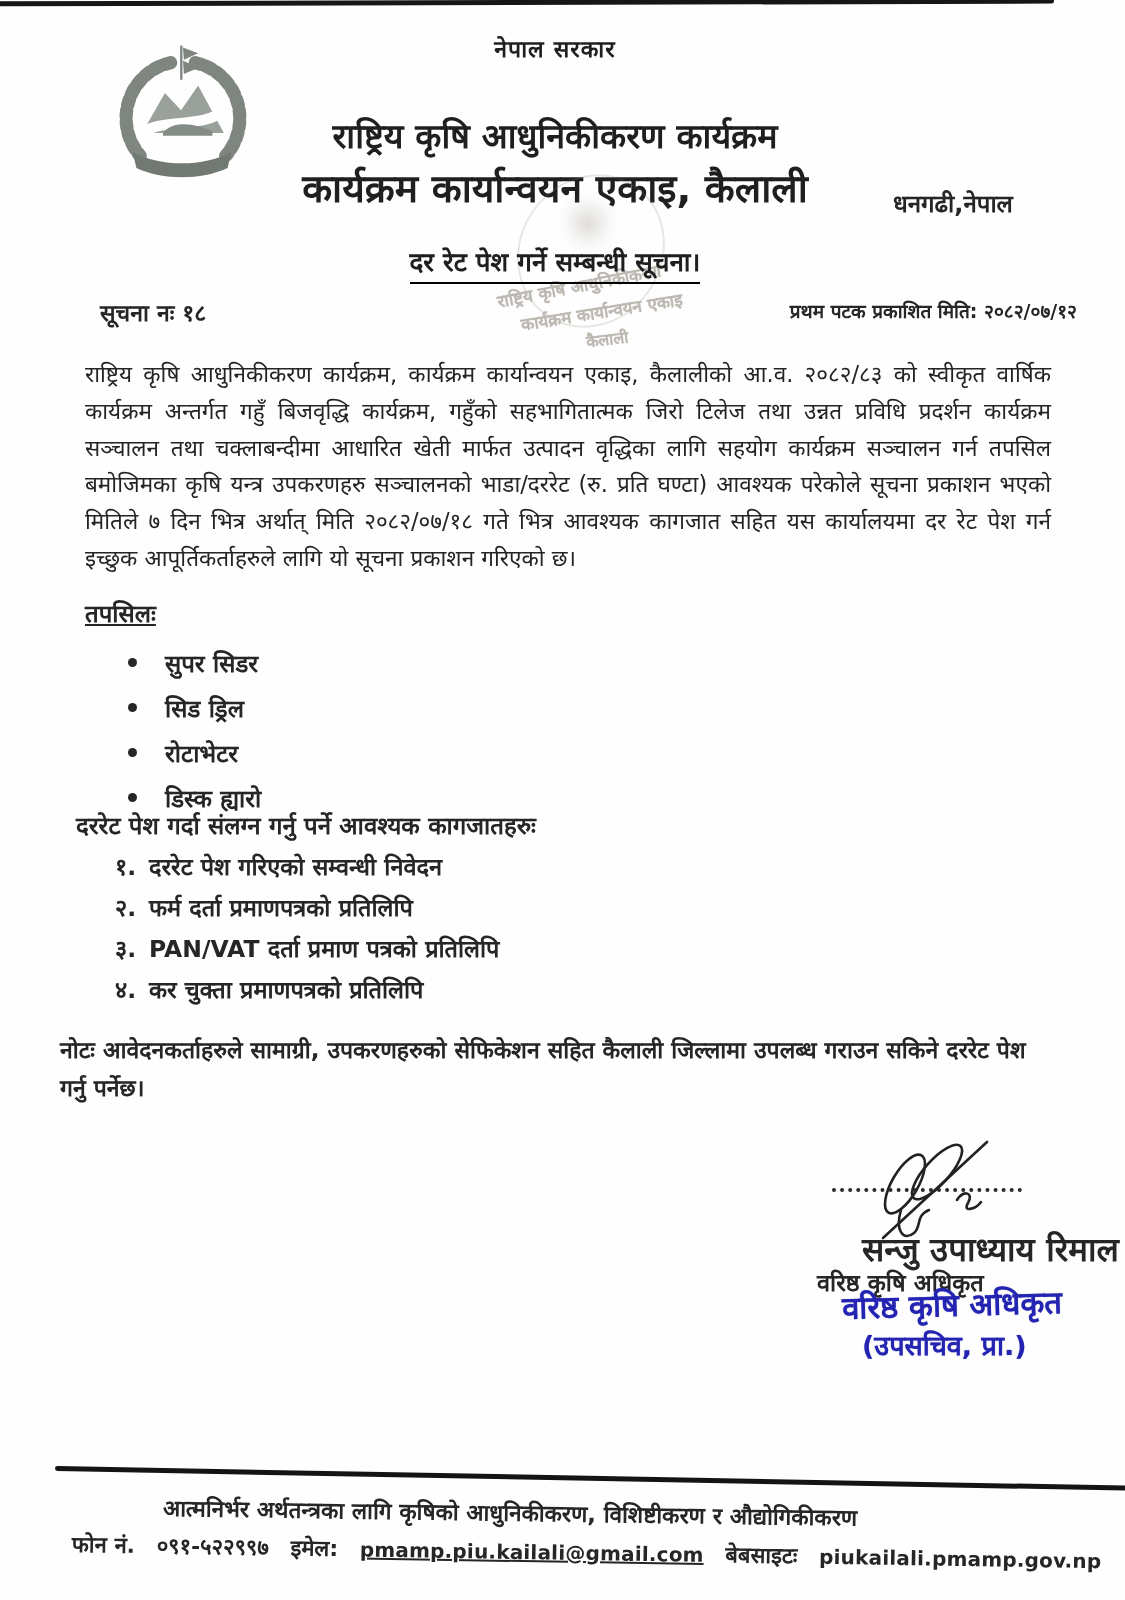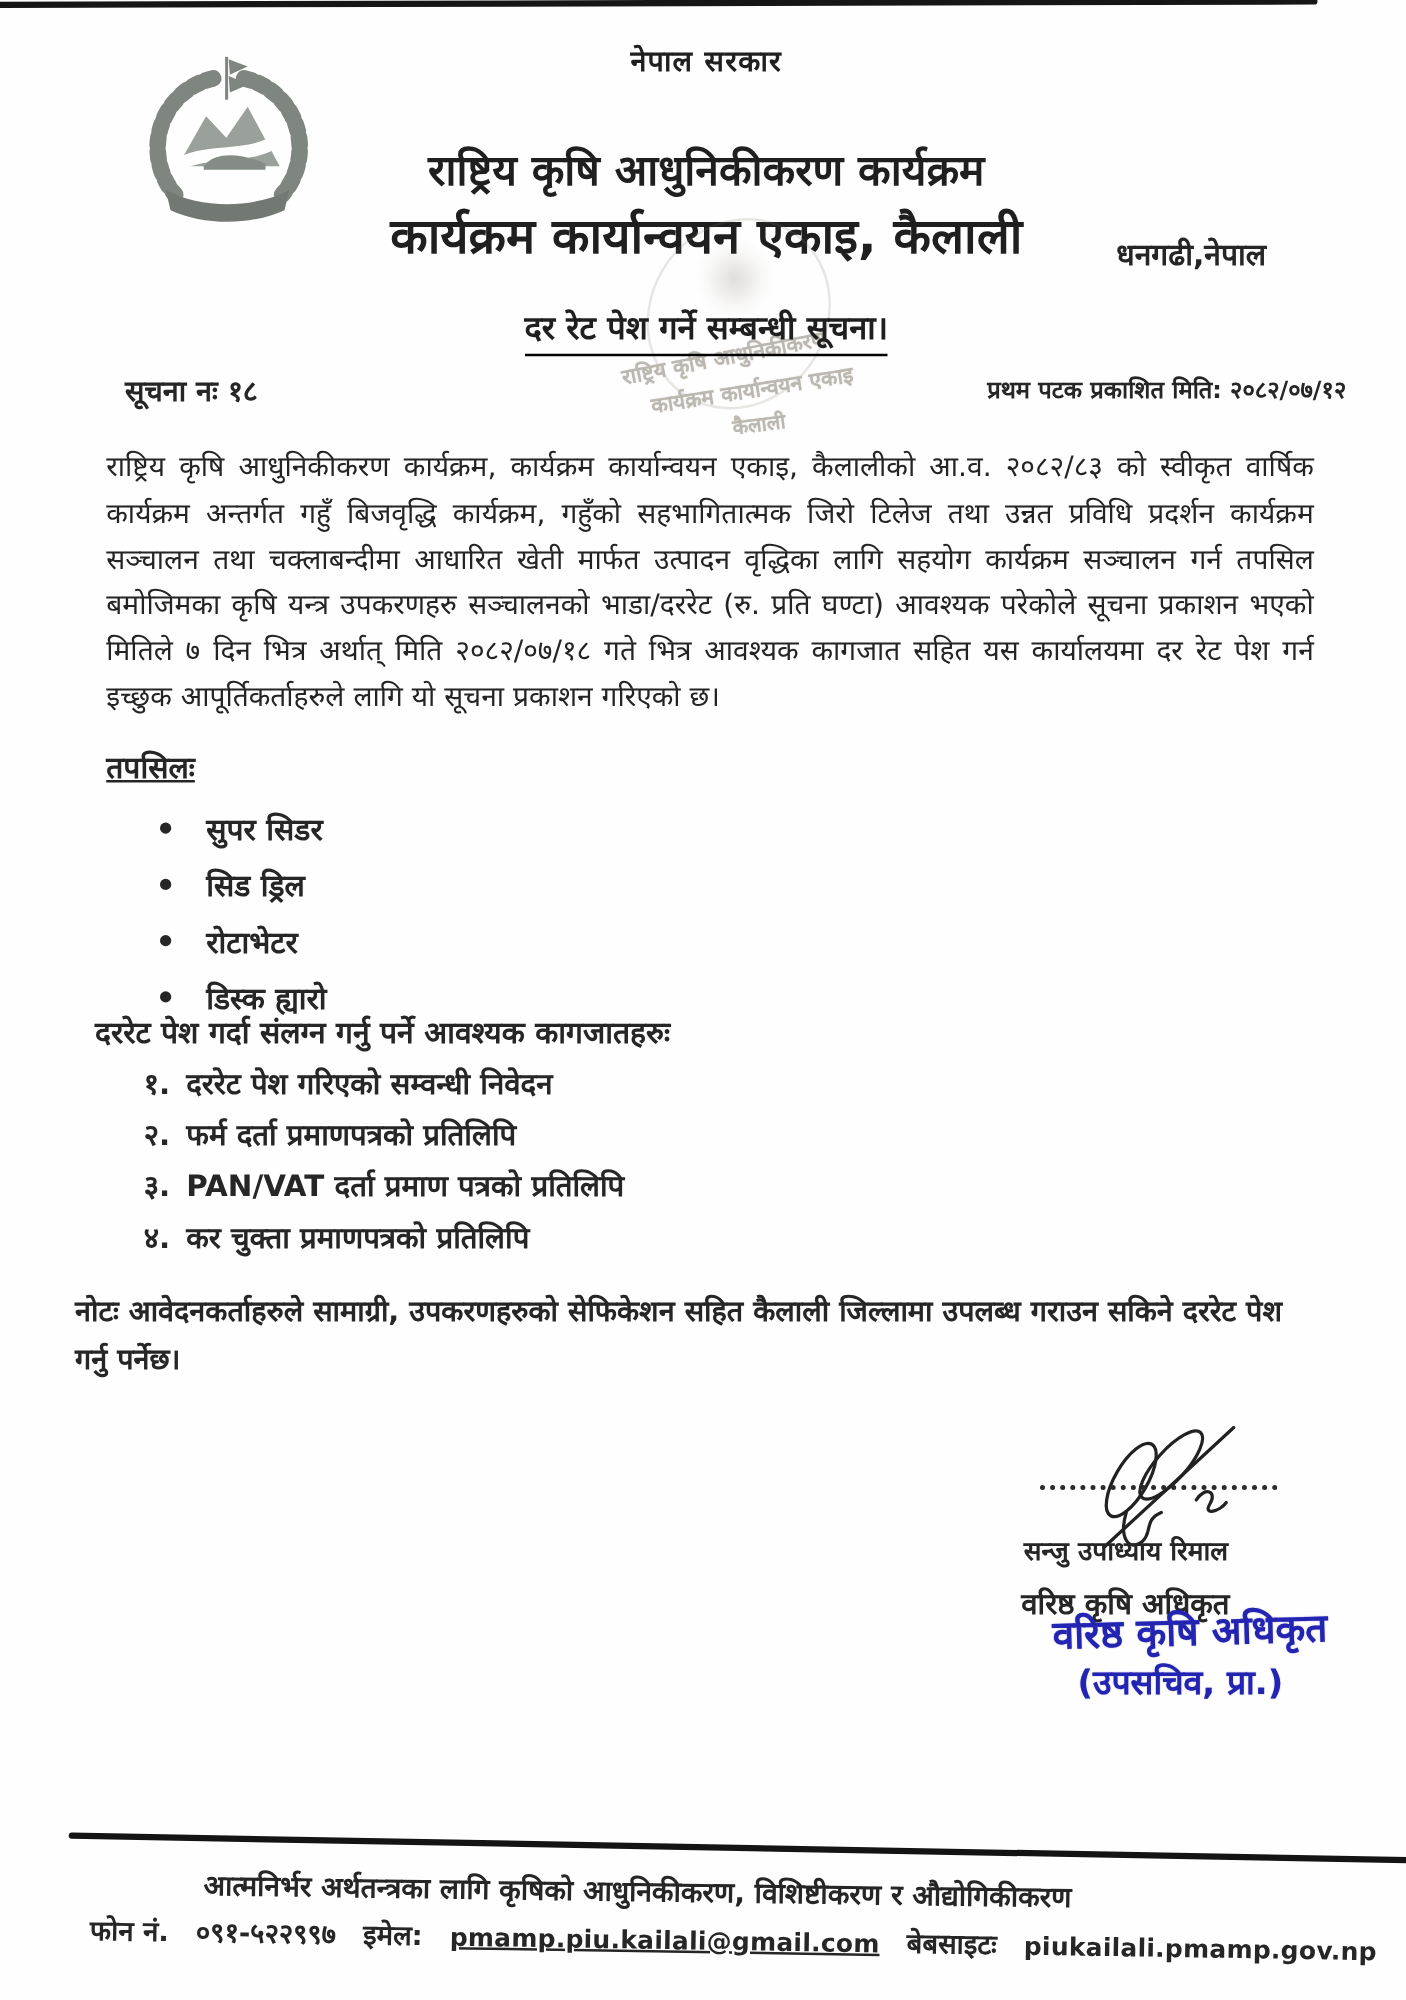--- a/index.html
+++ b/index.html
@@ -11,21 +11,21 @@
   }
   .abs { position:absolute; }
   
   .top-strip { top:0; left:-6px; width:1060px; height:5px; background:#161616;
     transform:rotate(-0.15deg); border-radius:0 3px 3px 0; }
 
   
   .emblem { left:106px; top:38px; width:152px; height:150px; opacity:.88; }
 
   
-  .hdr { left:10px; width:1110px; text-align:center; color:#1f1f1f; }
+  .hdr { left:0; width:1110px; text-align:center; color:#1f1f1f; }
   .h-gov   { top:32px;  font-size:23px; font-weight:600; letter-spacing:1px; }
   .h-min   { top:68px;  font-size:31px; font-weight:600; }
   .h-prog  { top:112px; font-size:34px; font-weight:600; }
   .h-unit  { top:160px; font-size:39px; font-weight:700; }
   .h-loc   { left:893px; top:186px; font-size:24px; font-weight:600; }
   .h-title { top:243px; font-size:26px; font-weight:600; }
   .h-title span { border-bottom:2px solid #000000; padding-bottom:5px; }
 
   
   .stamp-wm { left:478px; top:182px; width:240px; height:160px; opacity:.5; pointer-events:none; }
@@ -59,21 +59,21 @@
   .dlist { left:115px; top:850px; }
   .dlist .row { display:flex; height:41px; font-size:23.5px; font-weight:600; align-items:flex-start; }
   .dlist .num { width:34px; flex:none; }
 
   
   .note { left:60px; top:1032px; width:985px; font-size:23px; line-height:37.5px; font-weight:600; }
 
   
   .sig-scribble { left:845px; top:1136px; width:175px; height:115px; }
   .sig-dots { left:832px; top:1188px; width:190px; border-bottom:4px dotted #2a2a2a; }
-  .sig-name { left:819px; top:1226px; font-size:21px; font-weight:600; }
+  .sig-name { left:862px; top:1226px; font-size:33px; font-weight:600; }
   .sig-desig { left:817px; top:1266px; font-size:23.5px; font-weight:600; }
   .sig-stamp1 { left:842px; top:1283px; font-size:31px; font-weight:700; transform:rotate(-1.6deg); }
   .sig-stamp2 { left:862px; top:1326px; font-size:27px; font-weight:700; }
   .blue { color:#2424b2; text-shadow:0 0 1px rgba(36,36,178,.5); }
 
   
   .foot-line { left:55px; top:1466px; width:1085px; height:5px; background:#141414;
     transform:rotate(1.05deg); transform-origin:left center; border-radius:3px; }
   .foot-motto { left:163px; top:1492px; font-size:22.5px; font-weight:600;
     transform:rotate(0.8deg); transform-origin:left center; }

